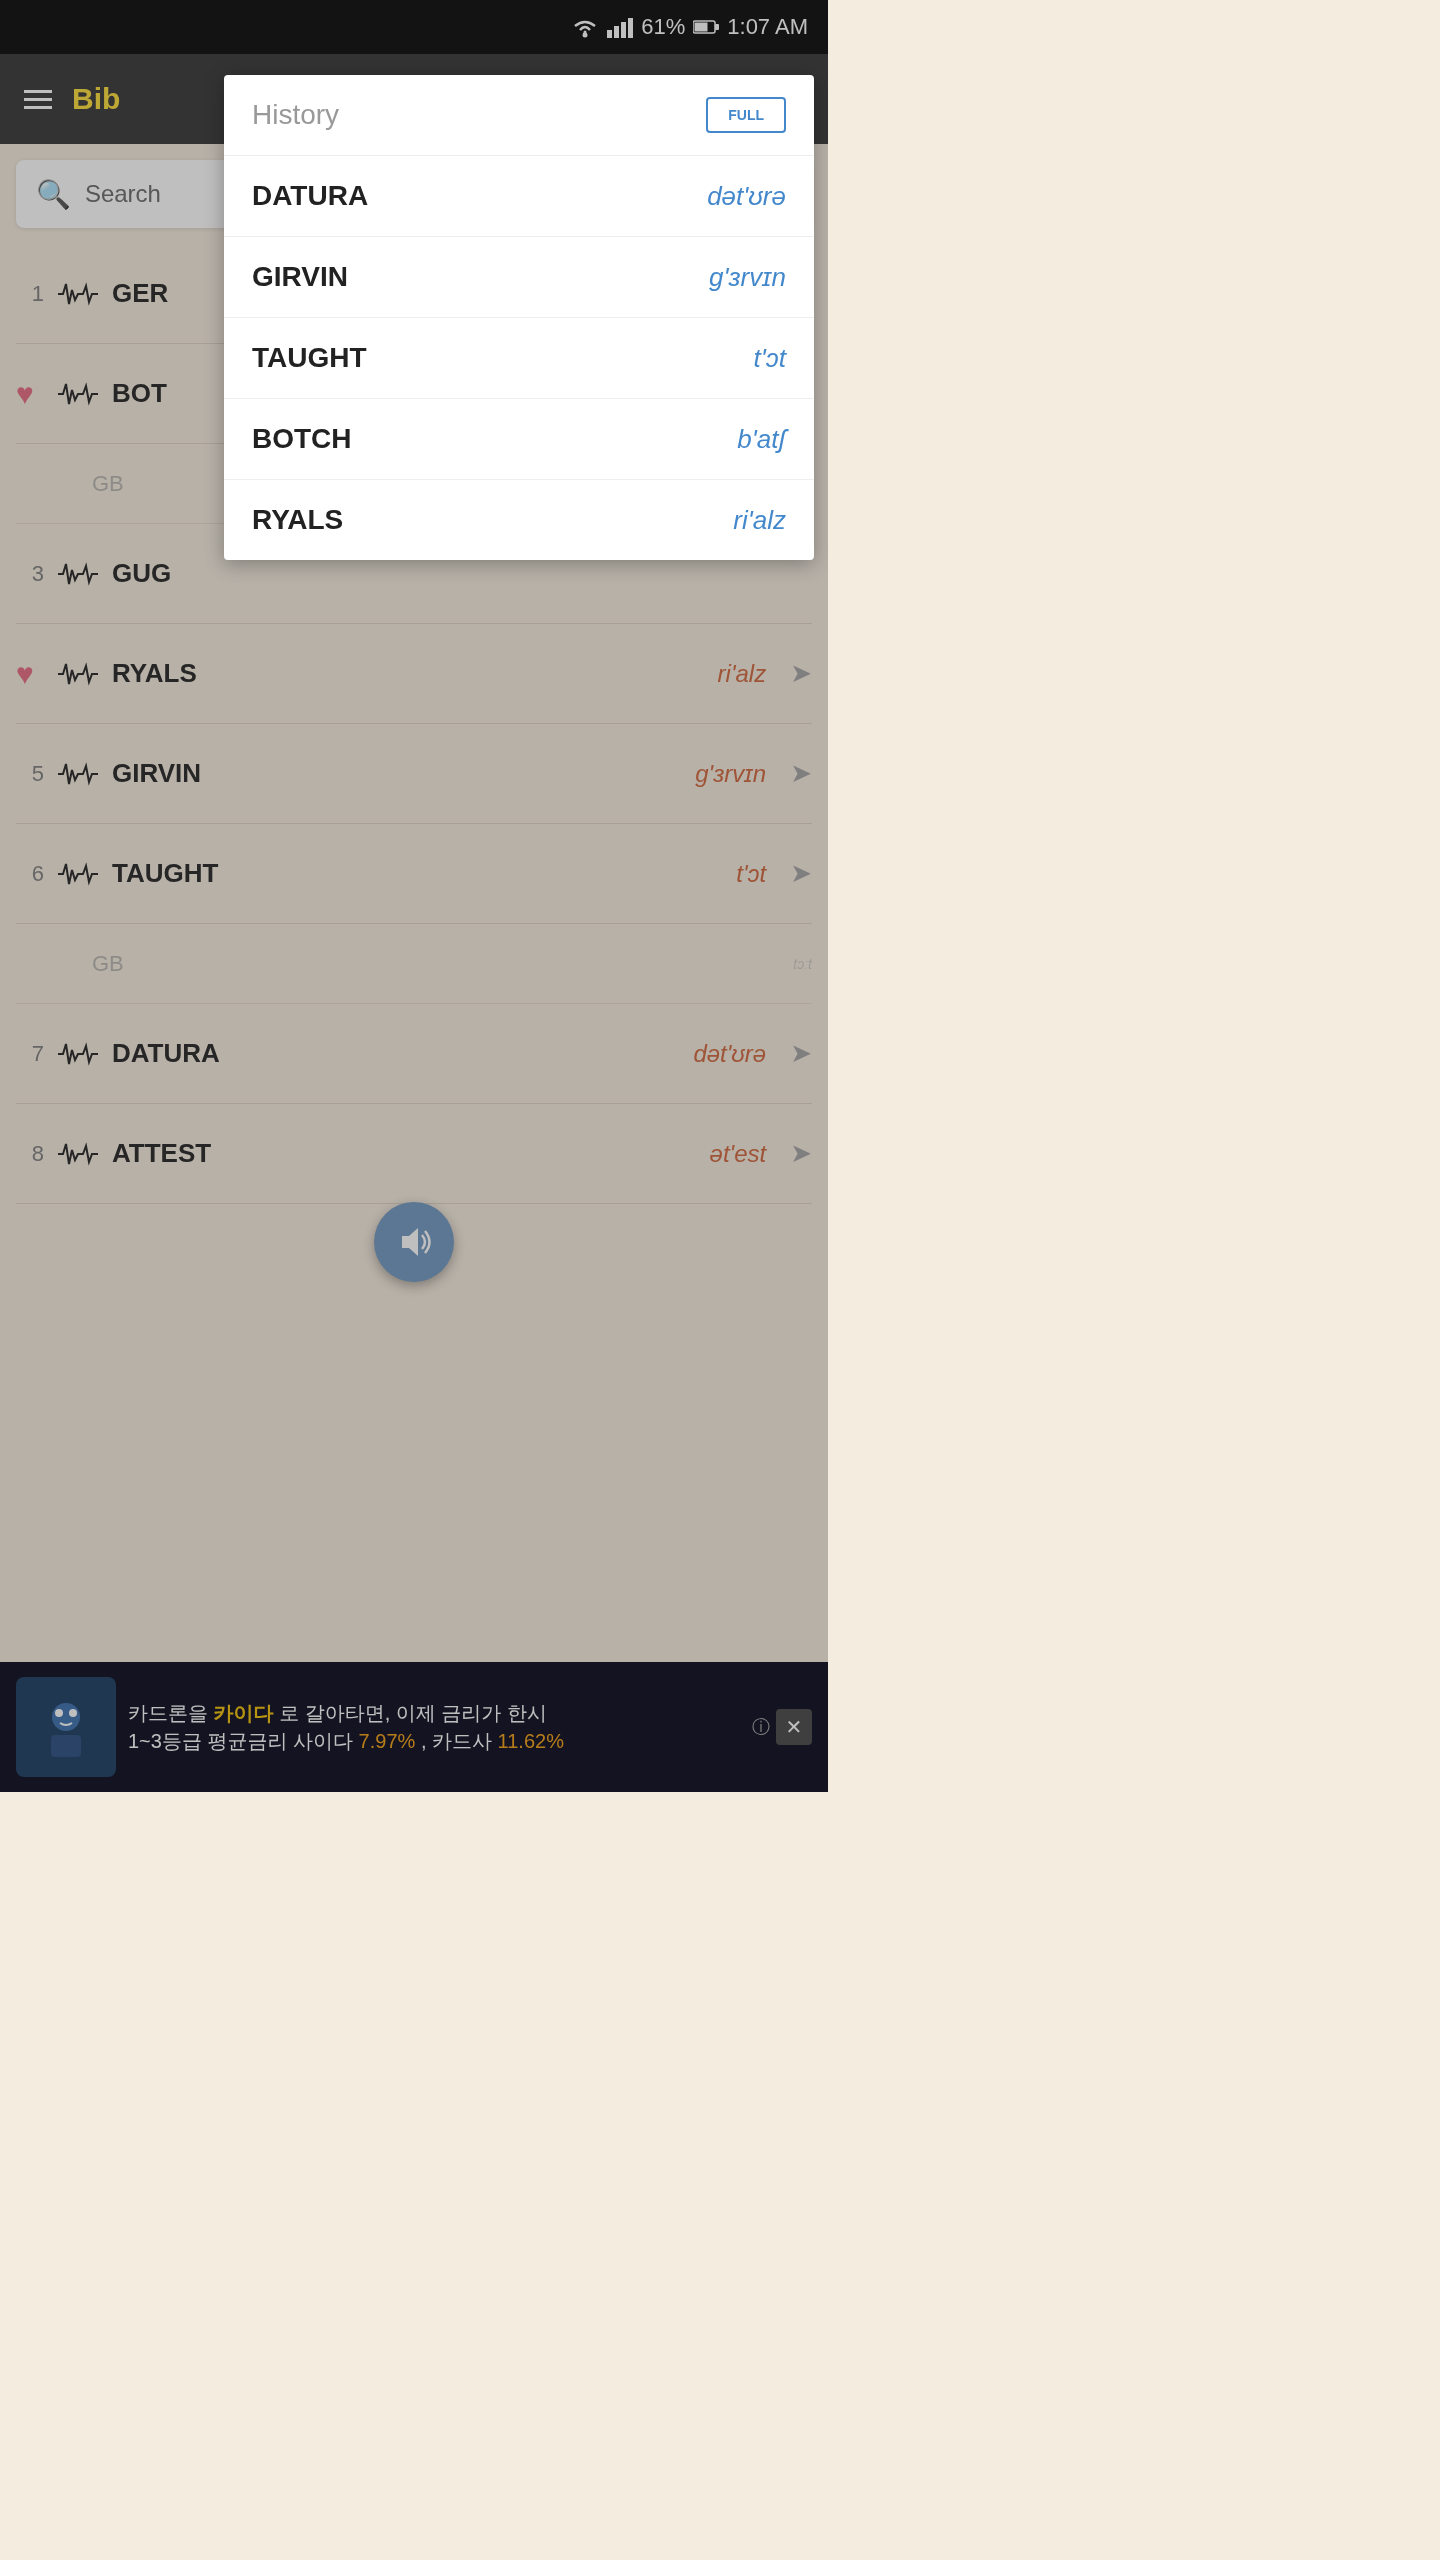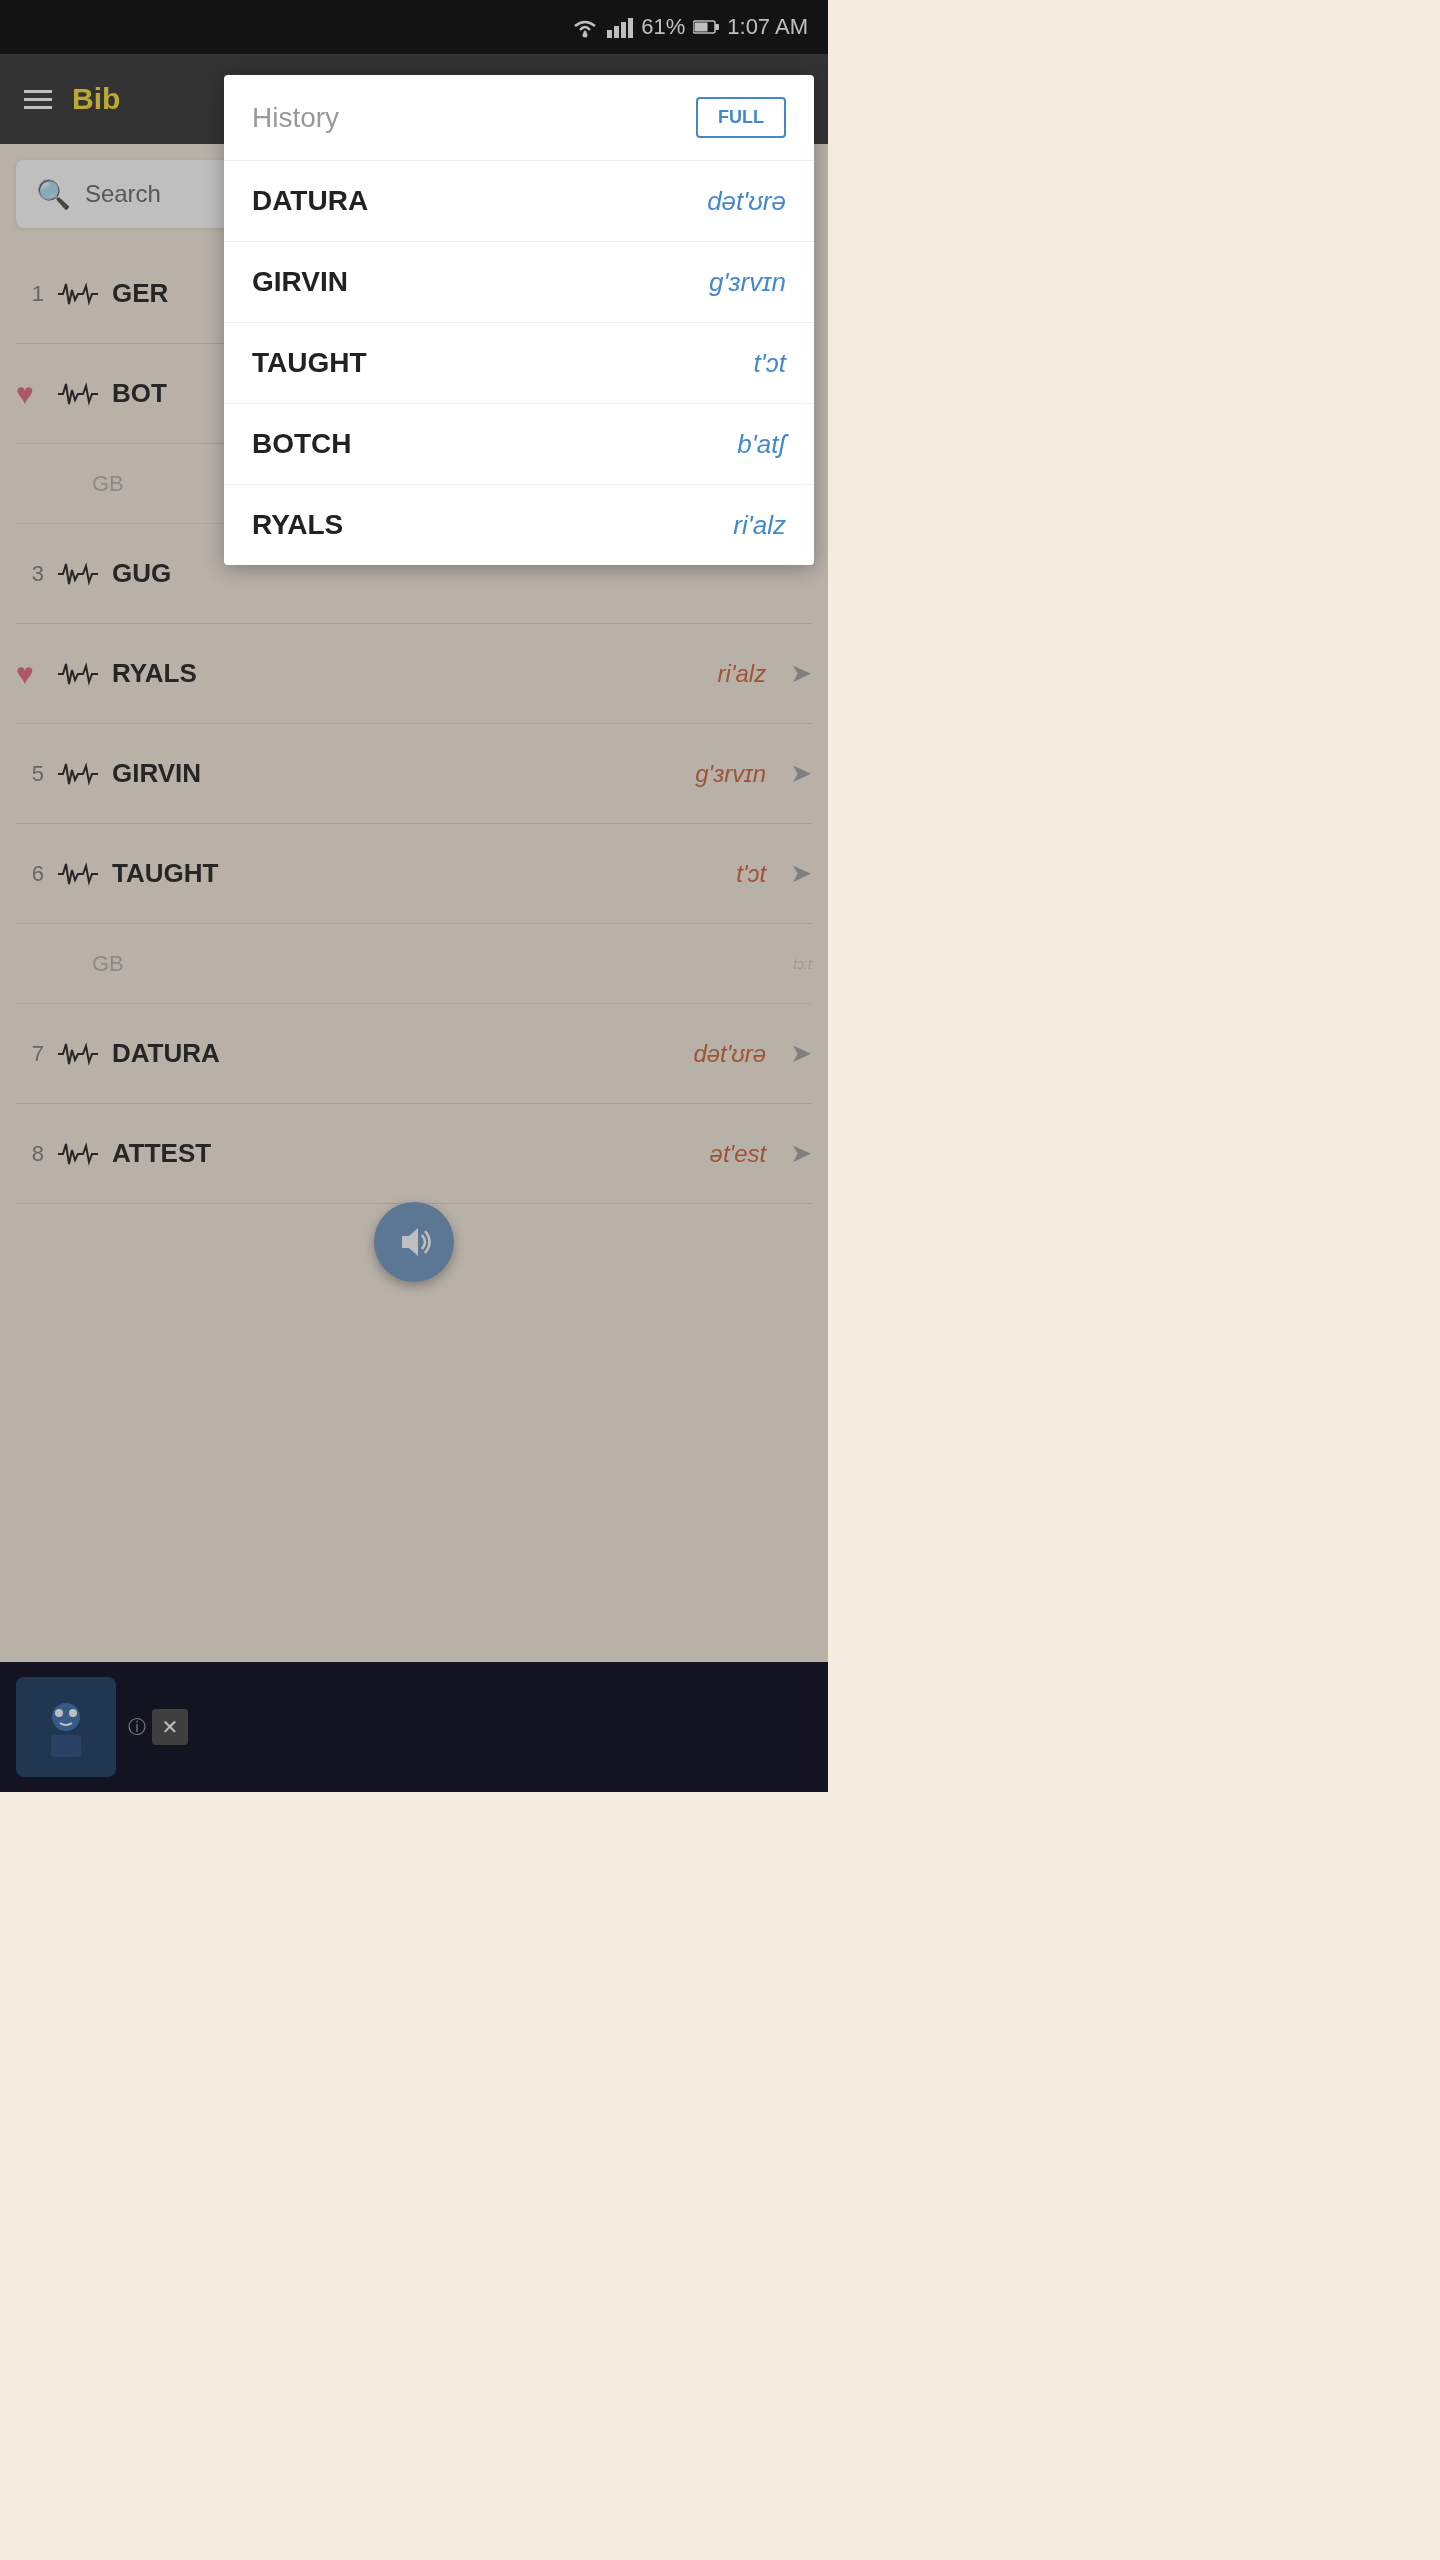--- a/index.html
+++ b/index.html
@@ -202,21 +202,21 @@
     .history-title {
       font-size: 28px;
       color: #999;
       font-weight: 400;
     }
     .full-btn {
       border: 2px solid #4488cc;
       color: #4488cc;
       background: white;
       padding: 8px 20px;
-      font-size: 18px;
+      font-size: 14px;
       font-weight: bold;
       cursor: pointer;
       border-radius: 4px;
     }
     .history-item {
       display: flex;
       align-items: center;
       justify-content: space-between;
       padding: 24px 28px;
       border-bottom: 1px solid #eee;
@@ -475,17 +475,30 @@
 <div class="ad-banner">
   <div class="ad-image-placeholder">
     <svg width="60" height="60" viewBox="0 0 60 60">
       <circle cx="30" cy="20" r="14" fill="#4a7ab5"></circle>
       <rect x="15" y="38" width="30" height="22" rx="4" fill="#3a5a8a"></rect>
       <circle cx="23" cy="16" r="4" fill="white"></circle>
       <circle cx="37" cy="16" r="4" fill="white"></circle>
       <path d="M24 26 Q30 30 36 26" stroke="white" stroke-width="2" fill="none"></path>
     </svg>
   </div>
+  <div class="ad-text">
+    <div>
+      <span>카드론을 </span>
+      <span class="highlight">카이다</span>
+      <span>로 갈아타면, 이제 금리가 한시</span>
+    </div>
+    <div>
+      <span>1~3등급 평균금리 사이다 </span>
+      <span class="highlight2">7.97%</span>
+      <span>, 카드사 </span>
+      <span class="highlight2">11.62%</span>
+    </div>
+  </div>
   <div class="ad-close">
     <span class="ad-info-icon">ⓘ</span>
     <button class="ad-x-btn">✕</button>
   </div>
 </div>
 
 </body></html>

